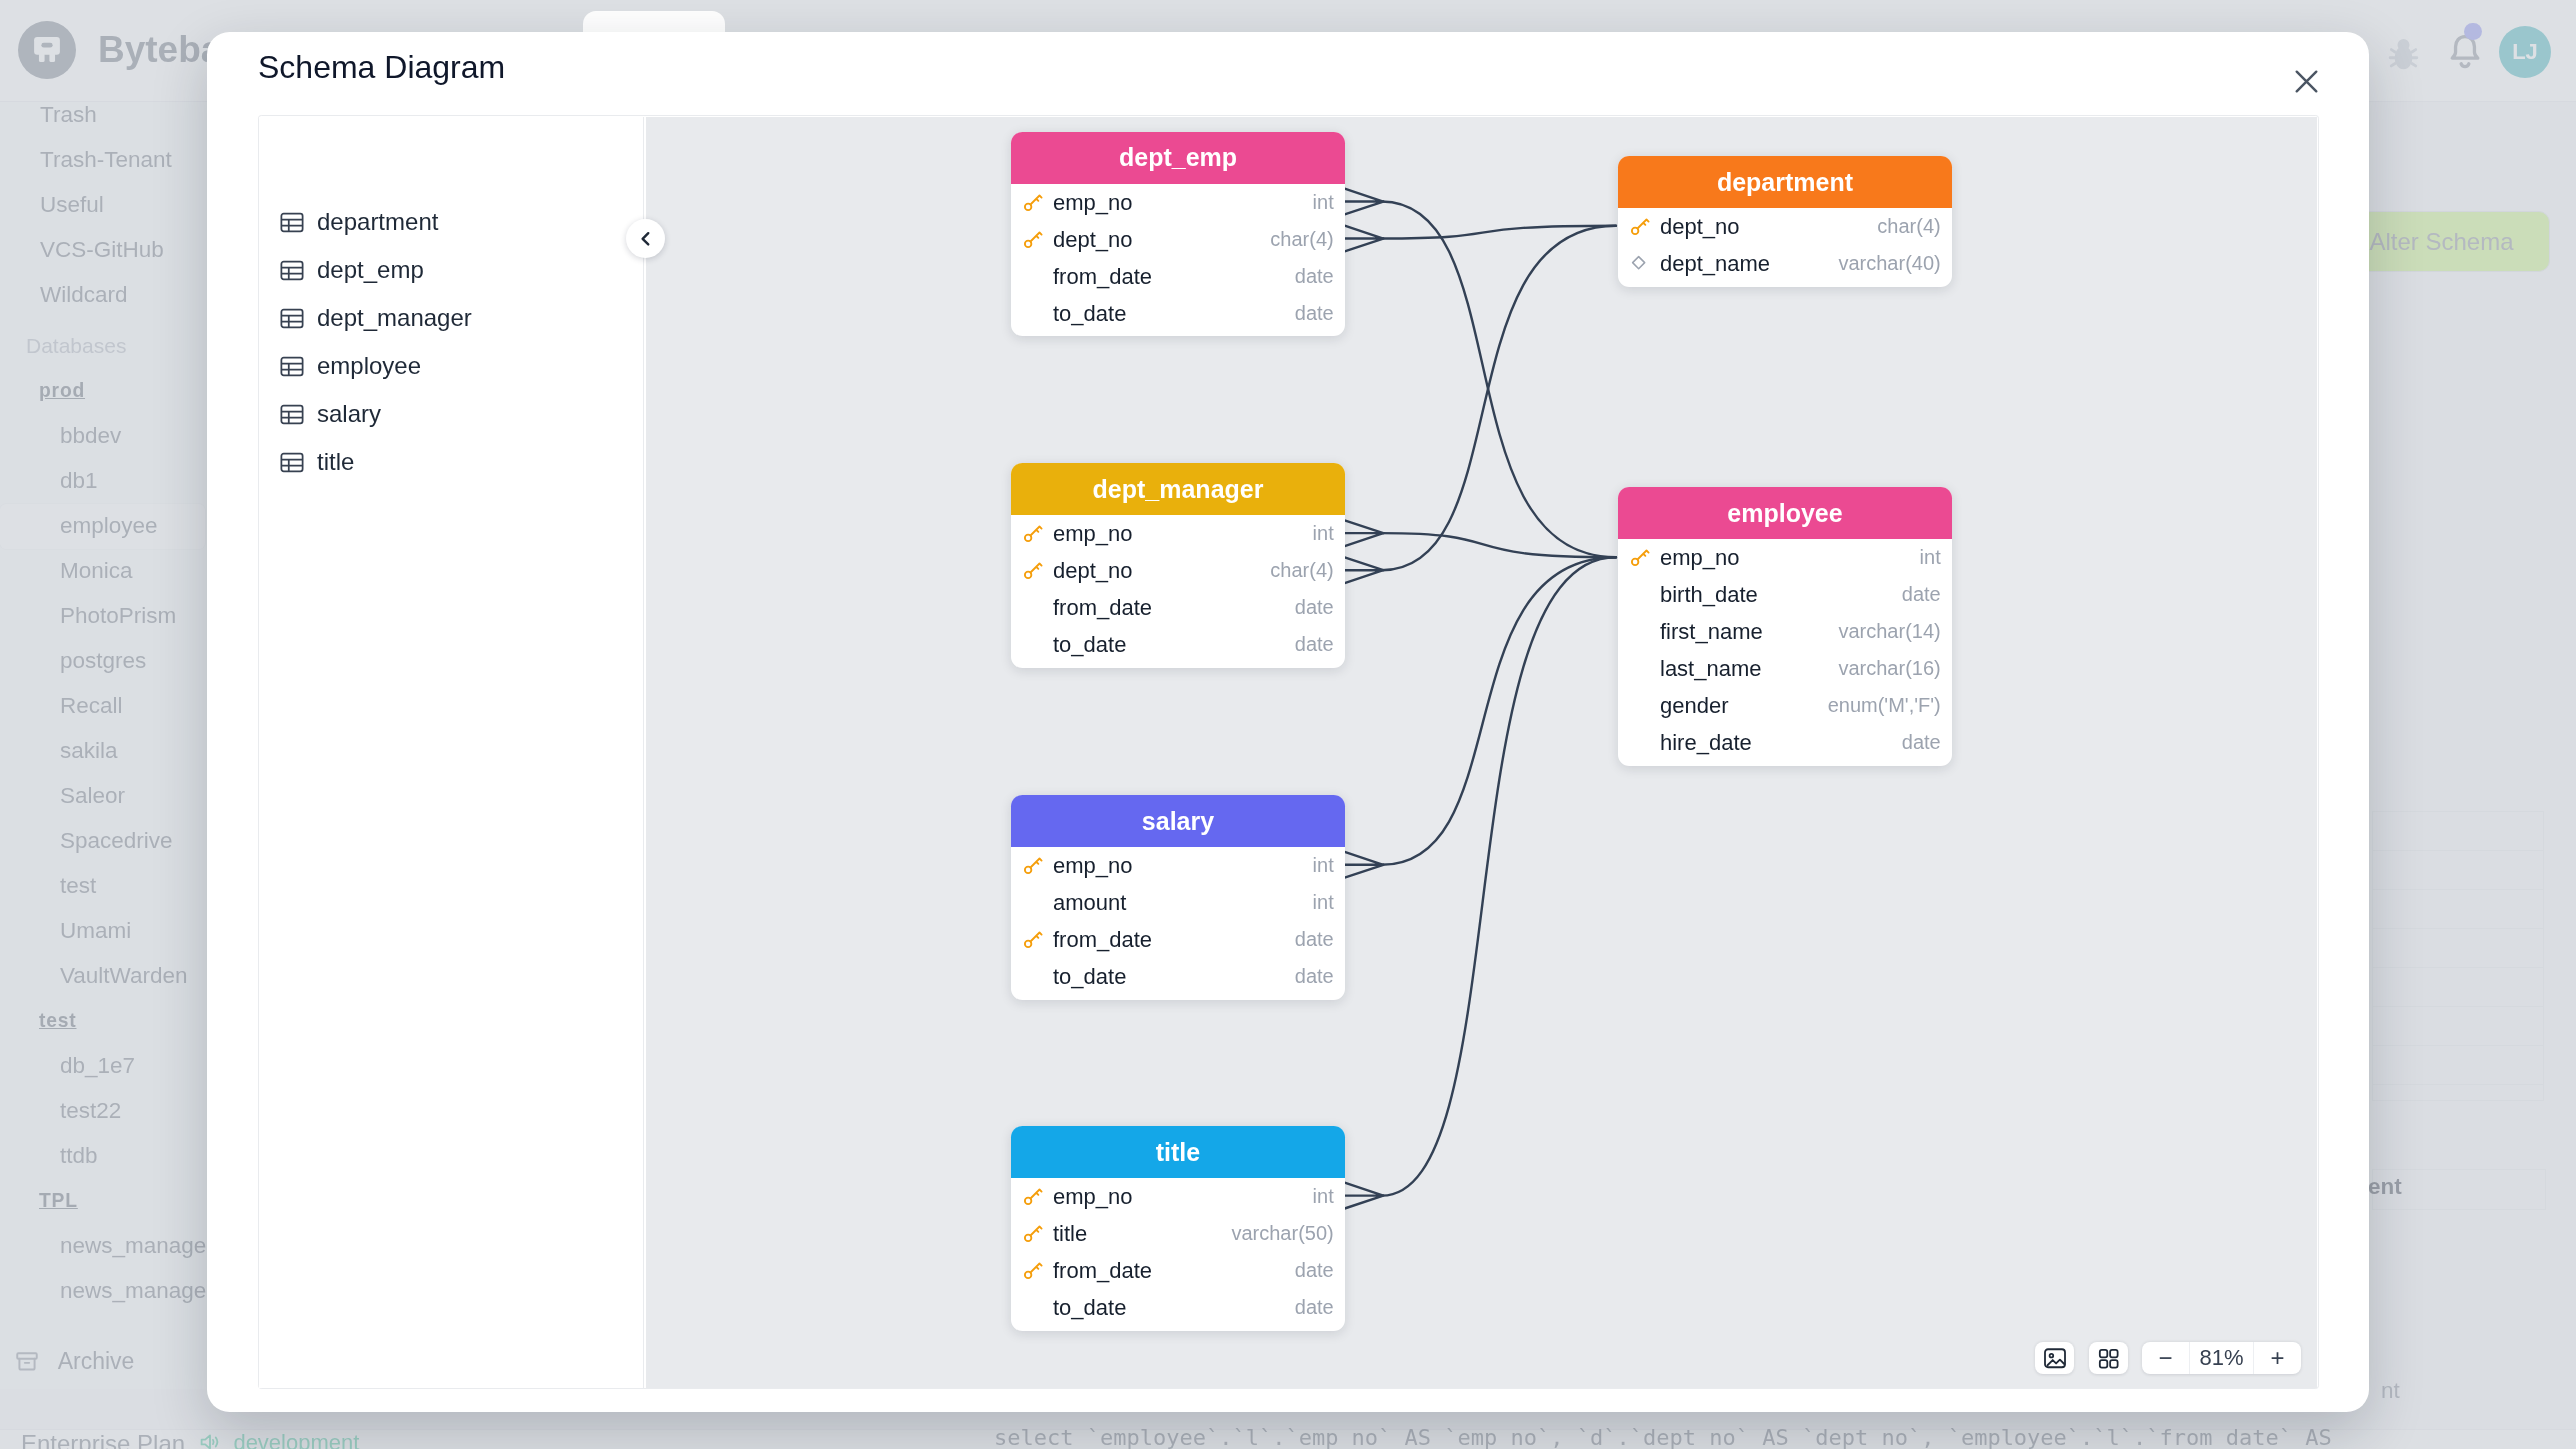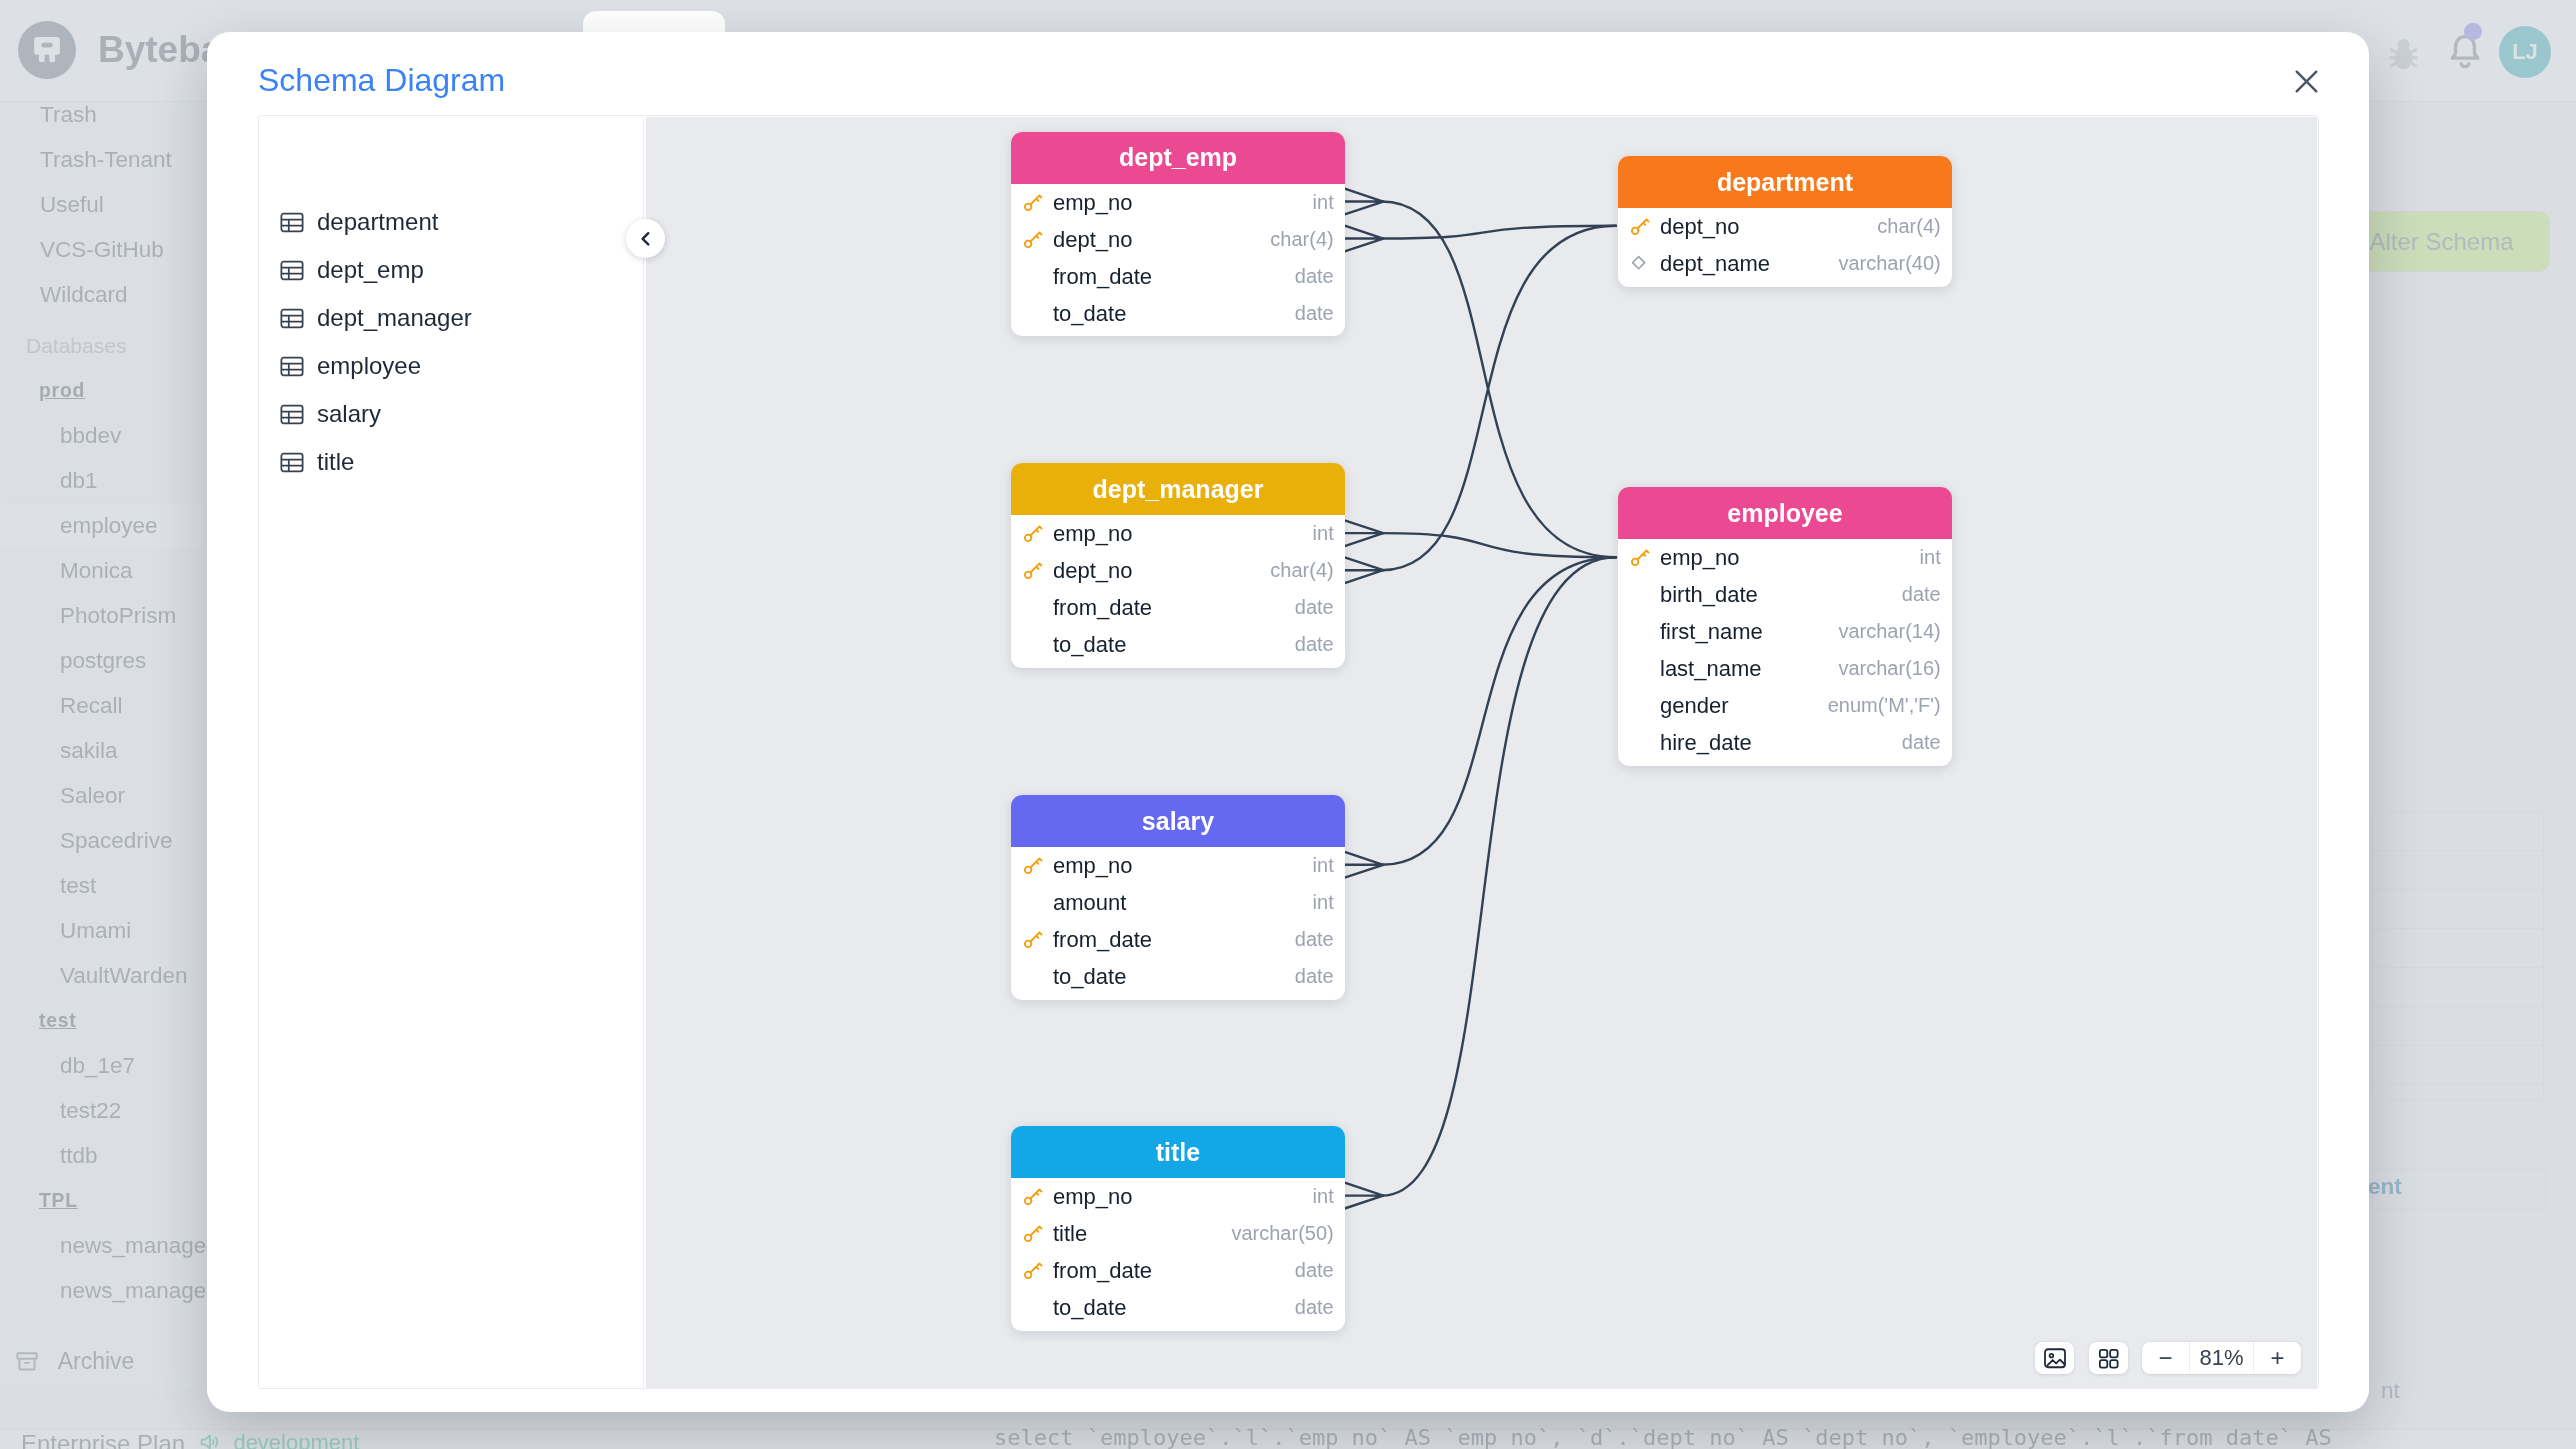--- a/index.html
+++ b/index.html
@@ -20,36 +20,36 @@
   #app-footer{position:absolute;left:0;top:1389px;width:2576px;height:60px;background:#F9FAFB;
     border-top:1.6px solid #E5E7EB;box-sizing:border-box;display:flex;margin-top:40px;}
   #plan-label{margin-left:21px;font-size:24px;color:#4B5563;}
   #env-label{margin-left:11.3px;font-size:22px;color:#10B981;}
   #alter-schema-btn{position:absolute;left:2333px;top:211px;width:217px;height:61px;background:#bef264;
     border:1.6px solid #D7DBE0;border-radius:11.3px;box-sizing:border-box;color:#6B7280;font-size:24px;
     display:flex;align-items:center;justify-content:center;}
   #bg-rows{position:absolute;left:2372px;top:811px;width:172px;height:290px;border:0.8px solid #E3E6EA;box-sizing:border-box;}
   #bg-rows .bgrow{height:38px;border-bottom:0.8px solid #E3E6EA;}
   #bg-rows2{position:absolute;left:2372px;top:1169px;width:172px;height:39px;border:0.8px solid #E3E6EA;}
-  #frag-ent{position:absolute;left:2368px;top:1174px;font-size:22.5px;color:#0369a1;font-weight:600;}
+  #frag-ent{position:absolute;left:2368px;top:1174px;font-size:22.5px;color:#0f172a;font-weight:600;}
   #frag-nt{position:absolute;left:2381px;top:1378px;font-size:22.5px;color:#6B7280;}
   #bg-sql{position:absolute;left:994px;top:1425px;font-size:22px;color:#4B5563;
     font-family:"DejaVu Sans Mono",monospace;white-space:nowrap;}
   #avatar{position:absolute;left:2499px;top:26px;width:52px;height:52px;border-radius:50%;background:#0FA3AE;
     color:#FFFFFF;font-size:22px;font-weight:600;display:flex;align-items:center;justify-content:center;}
   #bell-wrap{position:absolute;left:2444px;top:31px;}
   #bell-dot{position:absolute;left:2464px;top:22.5px;width:17.7px;height:17.7px;border-radius:50%;background:#6E74F0;}
   #bug-wrap{position:absolute;left:2384px;top:35px;}
   
   #overlay{position:absolute;left:0;top:0;width:2576px;height:1449px;background:rgba(208,212,218,0.72);z-index:10;}
   #notch{position:absolute;left:583px;top:11.3px;width:142px;height:50px;background:#FFFFFF;border-radius:13px;z-index:15;}
   
   #modal{position:absolute;left:207px;top:32px;width:2162px;height:1380px;background:#FFFFFF;border-radius:22.5px;
     box-shadow:0 19.3px 56px rgba(15,23,42,0.20);z-index:20;}
-  #modal-title{position:absolute;left:51px;top:30px;font-size:32px;font-weight:500;color:#3b82f6;}
+  #modal-title{position:absolute;left:51px;top:17px;font-size:32px;font-weight:500;color:#0f172a;}
   #close-btn{position:absolute;right:45px;top:32px;width:35px;height:35px;display:flex;align-items:center;justify-content:center;cursor:pointer;}
   #container-border{position:absolute;left:51px;top:83px;width:2061px;height:1274px;border:1.6px solid #E9EBEE;
     box-sizing:border-box;border-radius:3.2px;pointer-events:none;}
   #panel{position:absolute;left:52px;top:85px;width:385px;height:1271px;background:#FFFFFF;
     border-right:1.6px solid #E9EBEE;box-sizing:border-box;}
   #search-box{position:absolute;left:9.7px;top:9.7px;width:356px;height:53px;border:1.6px solid #D1D5DB;border-radius:8px;
     box-sizing:border-box;display:flex;align-items:center;}
   #search-input{border:none;outline:none;font-size:24px;color:#1F2937;width:274px;margin-left:8px;
     font-family:"Liberation Sans",sans-serif;background:transparent;}
   #search-input::placeholder{color:#9CA3AF;}

